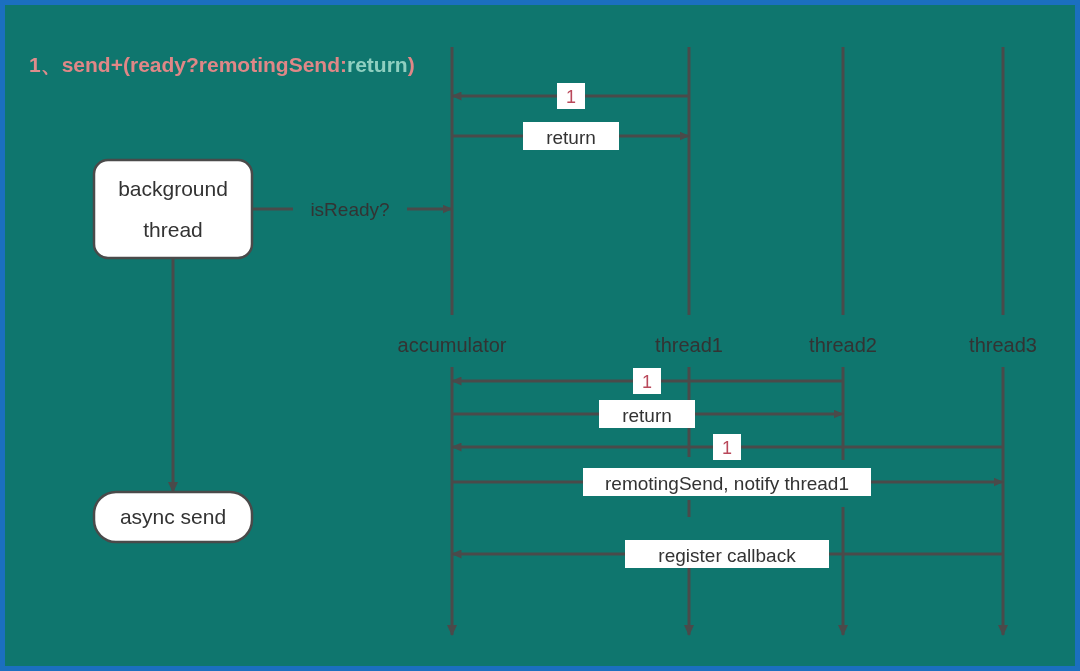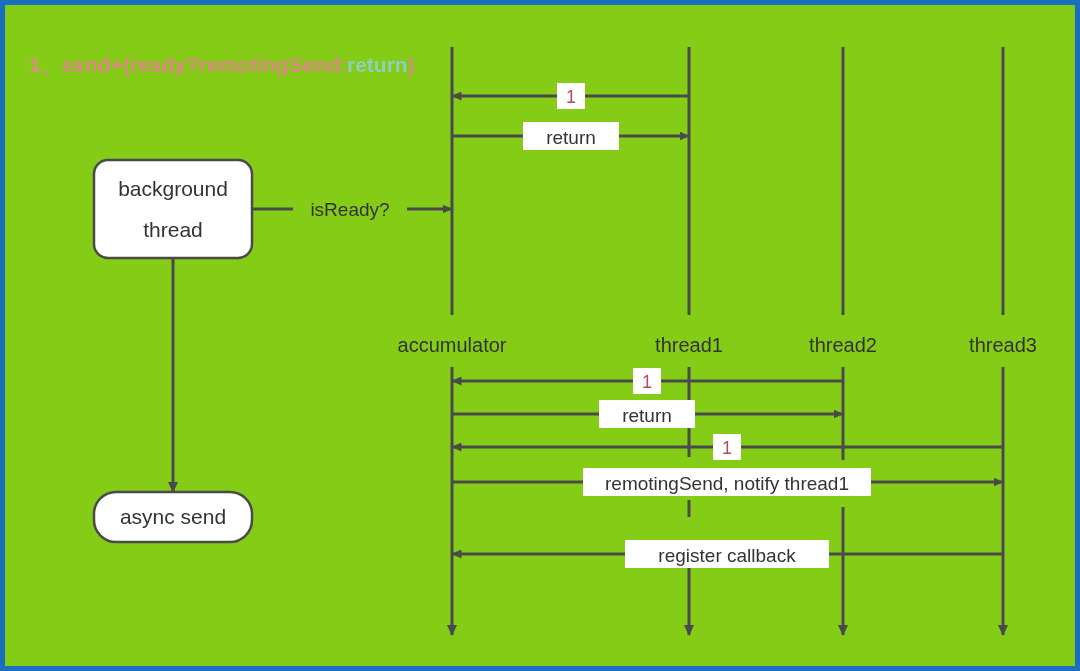--- a/index.html
+++ b/index.html
@@ -10,21 +10,21 @@
   body {
     width: 1080px;
     height: 671px;
     font-family: "Liberation Sans", sans-serif;
     overflow: hidden;
   }
   #canvas {
     position: relative;
     width: 1080px;
     height: 671px;
-    background: #84cc16;
+    background: #0f766e;
     box-sizing: border-box;
     border: 5px solid #1b6fc0;
     overflow: hidden;
   }
   #diagram-svg {
     position: absolute;
     left: 0;
     top: 0;
     width: 1080px;
     height: 671px;

